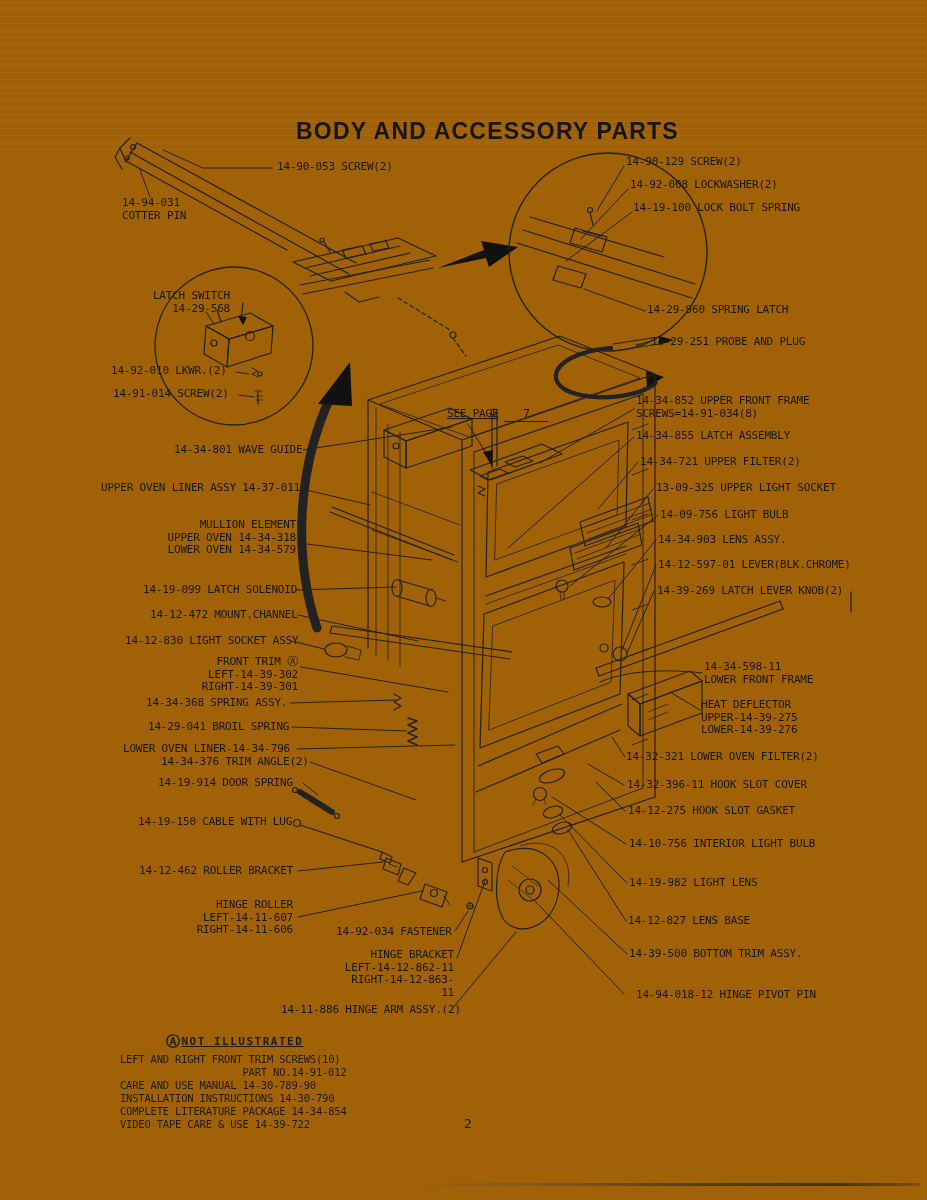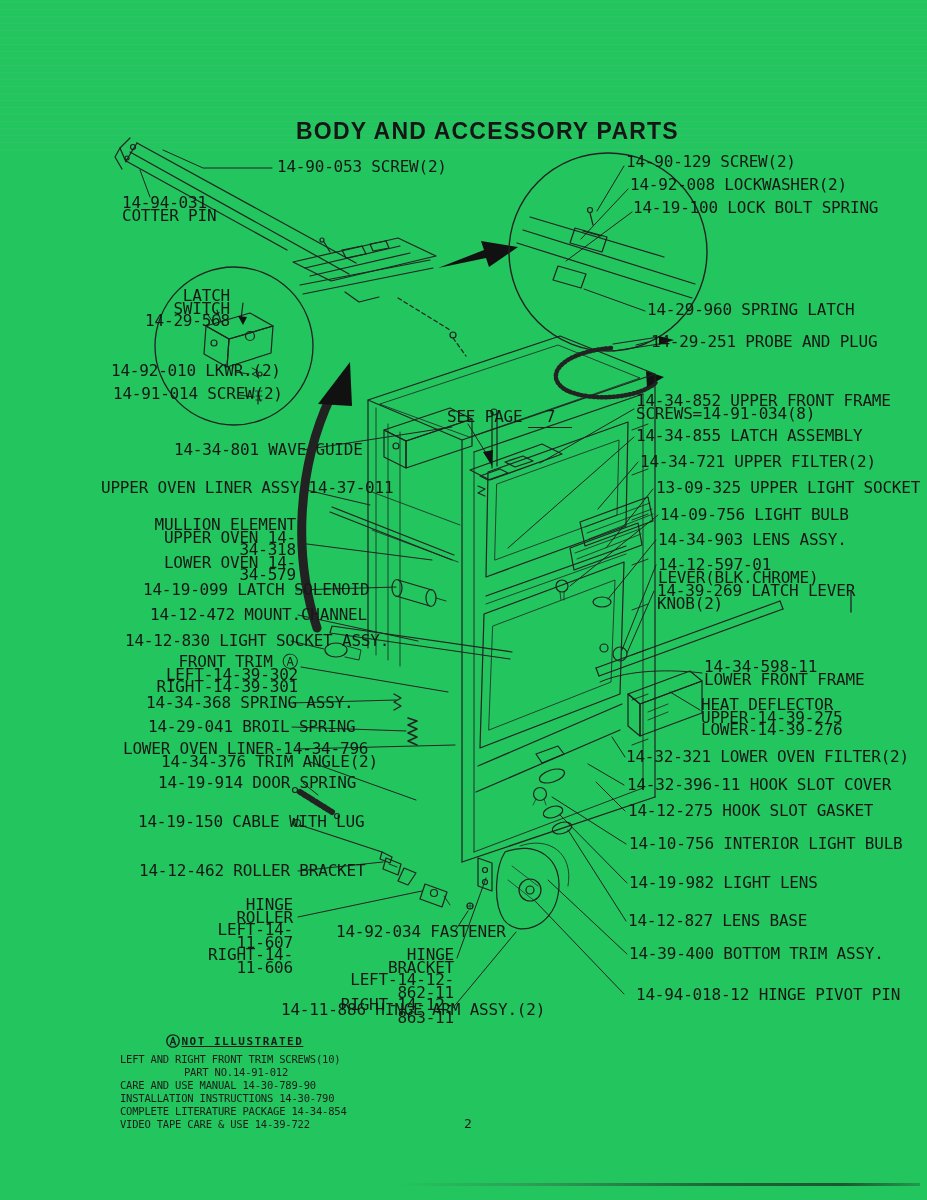--- a/index.html
+++ b/index.html
@@ -1,51 +1,51 @@
 <!DOCTYPE html>
 <html><head>
 <meta charset="utf-8">
 <style>
   html,body{margin:0;padding:0;}
   body{background:#e8e8e8;}
   .page{
     position:relative;width:927px;height:1200px;margin:0 auto;
-    background:#22c55e;overflow:hidden;
+    background:#a16207;overflow:hidden;
     font-family:"DejaVu Sans Mono", monospace;color:#1b1b1b;
   }
   .noise{
     position:absolute;left:0;top:0;width:927px;height:150px;
     background:repeating-linear-gradient(0deg, rgba(190,160,190,.10) 0 1px, transparent 1px 7px);
     pointer-events:none;
   }
   .smudge{
     position:absolute;left:400px;top:1183px;width:520px;height:3px;
     background:linear-gradient(90deg, rgba(60,60,60,0) 0%, rgba(70,70,70,.30) 25%, rgba(25,25,25,.55) 60%, rgba(25,25,25,.65) 85%, rgba(25,25,25,.25) 100%);
   }
   .title{
     position:absolute;left:296px;top:118px;
     font-family:"Liberation Sans", sans-serif;font-weight:700;
     font-size:23px;letter-spacing:1.2px;color:#161616;white-space:nowrap;
   }
   .lbl{
-    position:absolute;font-size:16px;line-height:12.5px;letter-spacing:-0.2px;
+    position:absolute;font-size:11px;line-height:12.5px;letter-spacing:-0.2px;
     white-space:pre-line;color:#171717;
   }
   .ra{text-align:right;}
   .ca{text-align:right;}
-  .seepage{position:absolute;left:447px;top:407px;font-size:16px;letter-spacing:-0.2px;color:#171717;}
+  .seepage{position:absolute;left:447px;top:407px;font-size:11px;letter-spacing:-0.2px;color:#171717;text-decoration:underline;}
   .seepage .num{
     display:inline-block;width:44px;margin-left:6px;text-align:center;
     border-bottom:1.6px solid #222;padding-bottom:1px;
   }
   .footer-marker-line{position:absolute;left:166px;top:1033px;font-size:11px;font-weight:700;letter-spacing:1.5px;}
   .footer-marker-line .mk{font-size:14px;vertical-align:-1px;text-decoration:none;}
   .footer-marker-line .txt{text-decoration:underline;}
   .footer-lines{position:absolute;left:120px;top:1053px;font-size:10.5px;line-height:13px;letter-spacing:-0.2px;}
-  .footer-lines .indent{margin-left:64px;}
+  .footer-lines .indent{margin-left:64px;text-align:right;}
   .pagenum{position:absolute;left:464px;top:1116px;font-size:13px;}
   svg{position:absolute;left:0;top:0;}
   svg *{vector-effect:non-scaling-stroke;}
 </style>
 </head>
 <body>
 
 <div class="page">
   <div class="noise"></div>
 
@@ -357,21 +357,21 @@
 LOWER FRONT FRAME</div>
   <div class="lbl" style="left:701px;top:699px">HEAT DEFLECTOR
 UPPER-14-39-275
 LOWER-14-39-276</div>
   <div class="lbl" style="left:626px;top:751px">14-32-321 LOWER OVEN FILTER(2)</div>
   <div class="lbl" style="left:627px;top:779px">14-32-396-11 HOOK SLOT COVER</div>
   <div class="lbl" style="left:628px;top:805px">14-12-275 HOOK SLOT GASKET</div>
   <div class="lbl" style="left:629px;top:838px">14-10-756 INTERIOR LIGHT BULB</div>
   <div class="lbl" style="left:629px;top:877px">14-19-982 LIGHT LENS</div>
   <div class="lbl" style="left:628px;top:915px">14-12-827 LENS BASE</div>
-  <div class="lbl" style="left:629px;top:948px">14-39-400 BOTTOM TRIM ASSY.</div>
+  <div class="lbl" style="left:629px;top:948px">14-39-500 BOTTOM TRIM ASSY.</div>
   <div class="lbl" style="left:636px;top:989px">14-94-018-12 HINGE PIVOT PIN</div>
 
   <div class="seepage"><span>SEE PAGE</span><span class="num">7</span></div>
 
   <div class="footer-marker-line"><span class="mk">Ⓐ</span><span class="txt">NOT ILLUSTRATED</span></div>
 
   <div class="footer-lines">
     <div>LEFT AND RIGHT FRONT TRIM SCREWS(10)</div>
     <div class="indent">PART NO.14-91-012</div>
     <div>CARE AND USE MANUAL 14-30-789-90</div>

